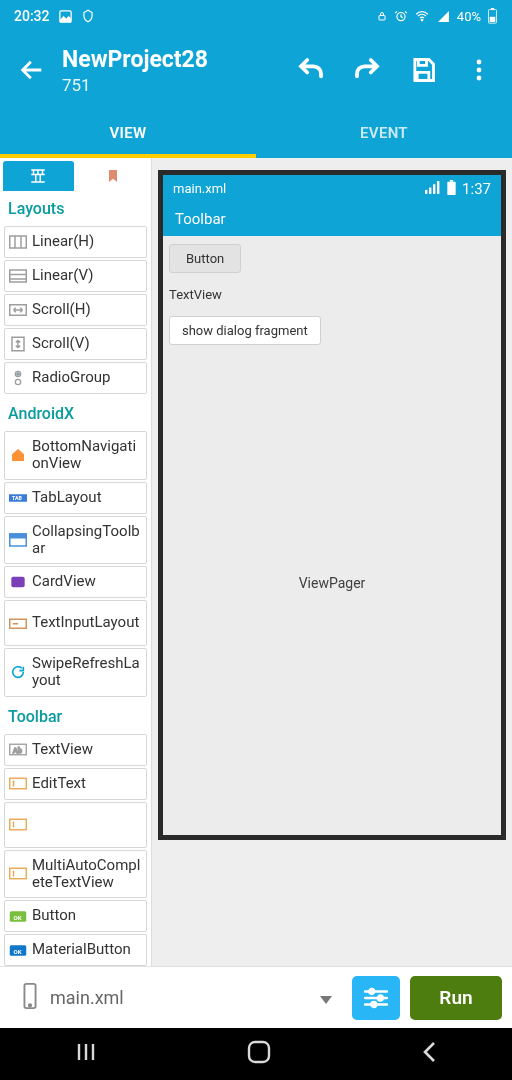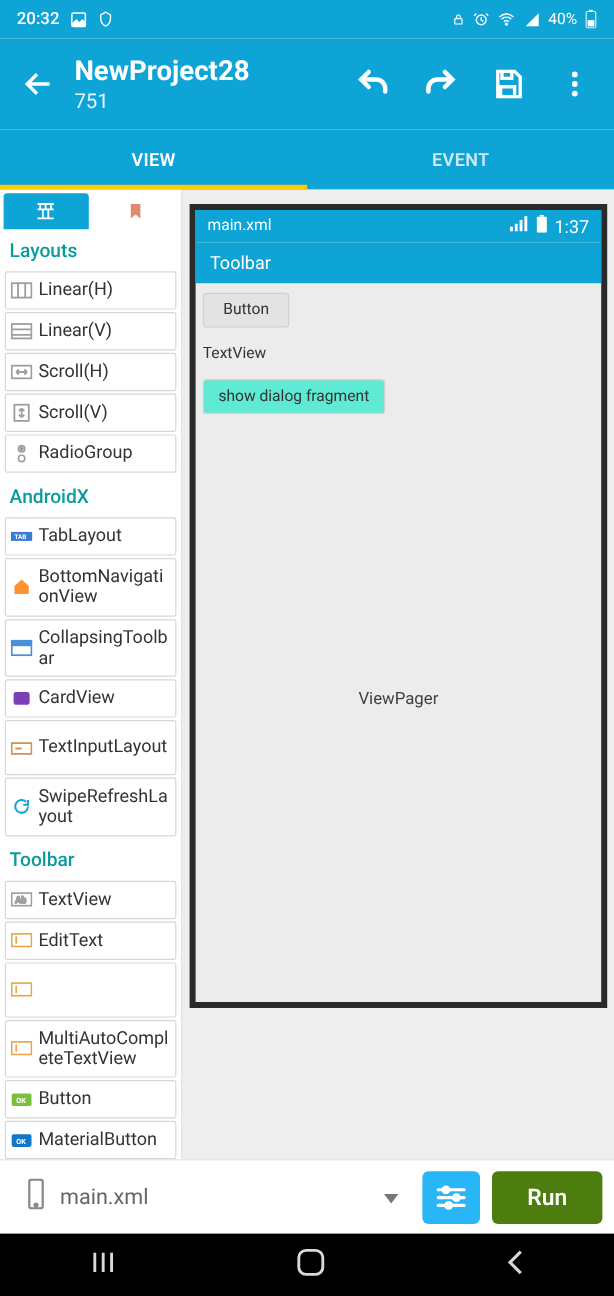--- a/index.html
+++ b/index.html
@@ -44,21 +44,21 @@
   
   .canvas-wrap { flex:1; padding:12px 6px 12px 6px; }
   .phone-frame { width:348px; height:670px; margin:0 auto; background:#ececec; border:5px solid #2a2a2a; position:relative; }
   .pf-status { height:27px; background:#0fa4d6; color:#fff; display:flex; align-items:center; padding:0 10px; font-size:13px; justify-content:space-between; }
   .pf-status-left { font-size:13px; }
   .pf-status-right { display:flex; align-items:center; gap:6px; }
   .pf-toolbar { height:34px; background:#0fa4d6; color:#fff; display:flex; align-items:center; padding:0 12px; font-size:15px; }
   .pf-body { padding:8px 6px; }
   .pf-btn { display:inline-block; background:#e3e3e3; border:1px solid #d0d0d0; padding:6px 16px; font-size:13px; color:#333; border-radius:3px; }
   .pf-text { padding-top:14px; font-size:13px; color:#333; }
-  .pf-btn2 { display:inline-block; margin-top:14px; background:#5eead4; border:1px solid #d0d0d0; padding:6px 12px; font-size:13px; color:#333; border-radius:3px;text-align:right; }
+  .pf-btn2 { display:inline-block; margin-top:14px; background:#ffffff; border:1px solid #d0d0d0; padding:6px 12px; font-size:13px; color:#333; border-radius:3px;text-align:right; }
   .pf-pager { text-align:center; color:#404040; font-size:14px; margin-top:230px; }
 
   
   .bottom-bar { background:#fff; height:62px; display:flex; align-items:center; padding:0 10px; gap:10px; border-top:1px solid #e0e0e0; }
   .file-box { flex:1; height:44px; display:flex; align-items:center; padding:0 10px; color:#666; font-size:18px; gap:10px; }
   .sq-btn { width:48px; height:44px; background:#29b6f6; border-radius:5px; display:flex; align-items:center; justify-content:center; }
   .run-btn { width:92px; height:44px; background:#4d7c0f; color:#fff; font-size:19px; font-weight:600; border-radius:5px; display:flex; align-items:center; justify-content:center; }
 
   
   .nav-bar { height:52px; background:#000; display:flex; align-items:center; justify-content:space-around; }
@@ -216,36 +216,36 @@
             <svg width="16" height="16" viewBox="0 0 24 24" fill="none" stroke="#9e9e9e" stroke-width="2">
               <circle cx="12" cy="6" r="4"></circle>
               <circle cx="12" cy="6" r="1.8" fill="#00a8e8"></circle>
               <circle cx="12" cy="18" r="4"></circle>
             </svg>
           </span>
           <span class="ci-lbl">RadioGroup</span>
         </div>
 
     <div class="section-header">AndroidX</div>
+    <div class="comp-item two">
+          <span class="ci-ic">
+            <svg width="16" height="16" viewBox="0 0 24 24" fill="#ff9234">
+              <path d="M3 11 L12 3 L21 11 V21 H3 Z"></path>
+            </svg>
+          </span>
+          <span class="ci-lbl">BottomNavigationView</span>
+        </div>
     <div class="comp-item">
           <span class="ci-ic">
             <svg width="18" height="12" viewBox="0 0 24 14">
               <rect x="0" y="2" width="24" height="10" fill="#3a7cd6"></rect>
               <text x="4" y="10" font-size="7" fill="#fff" font-weight="bold">TAB</text>
             </svg>
           </span>
           <span class="ci-lbl">TabLayout</span>
-        </div>
-    <div class="comp-item two">
-          <span class="ci-ic">
-            <svg width="16" height="16" viewBox="0 0 24 24" fill="#ff9234">
-              <path d="M3 11 L12 3 L21 11 V21 H3 Z"></path>
-            </svg>
-          </span>
-          <span class="ci-lbl">BottomNavigationView</span>
         </div>
     <div class="comp-item two">
           <span class="ci-ic">
             <svg width="18" height="14" viewBox="0 0 24 18" fill="none" stroke="#4a90d9" stroke-width="2">
               <rect x="1" y="1" width="22" height="16"></rect>
               <rect x="1" y="1" width="22" height="5" fill="#4a90d9"></rect>
             </svg>
           </span>
           <span class="ci-lbl">CollapsingToolbar</span>
         </div>

